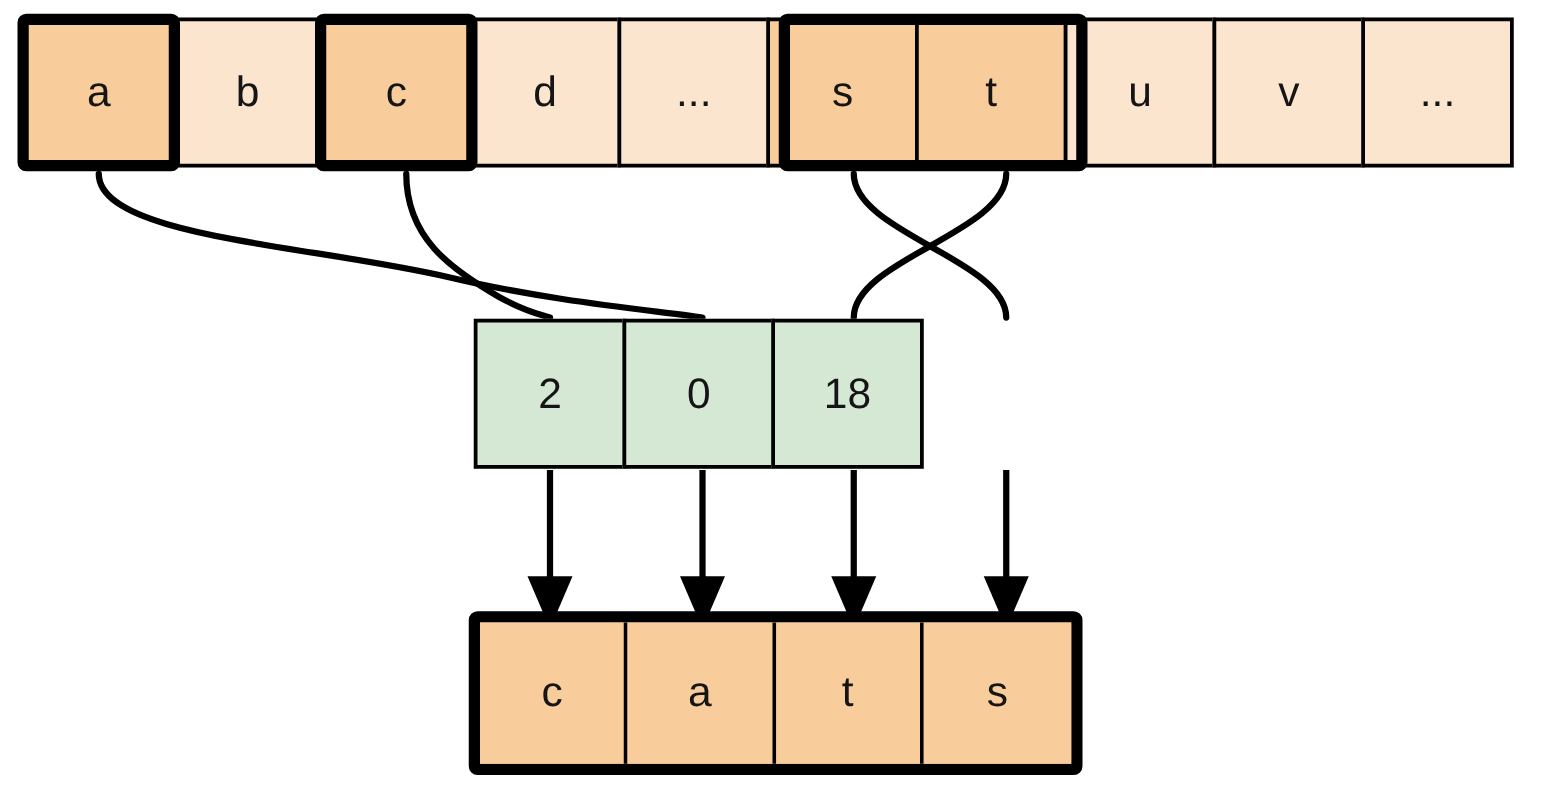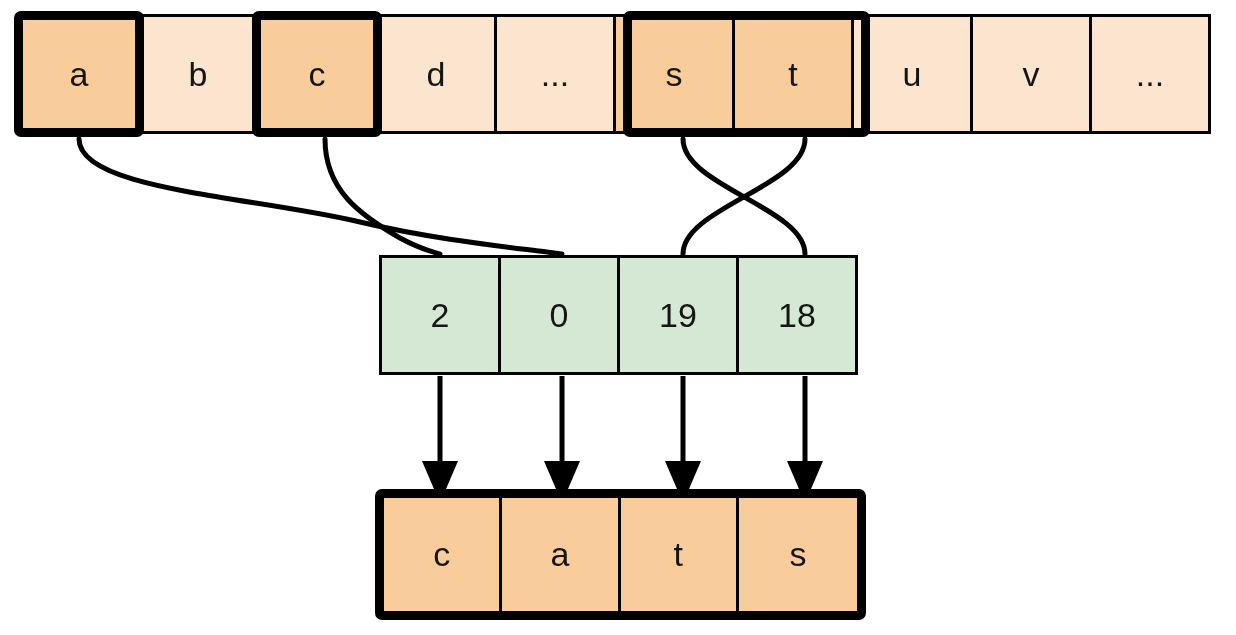--- a/index.html
+++ b/index.html
@@ -186,23 +186,20 @@
   <div class="hl-frame" style="left:623px; top:11px; width:247px; height:126px;"></div>
 
   <div id="index-row">
     <div class="index-cell">
         <span>2</span>
       </div>
     <div class="index-cell">
         <span>0</span>
       </div>
     <div class="index-cell">
-        <span>19</span>
-      </div>
-    <div class="index-cell">
         <span>18</span>
       </div>
   </div>
 
   <div id="output-row">
     <div class="out-cell">
         <span>c</span>
       </div>
     <div class="out-cell">
         <span>a</span>

